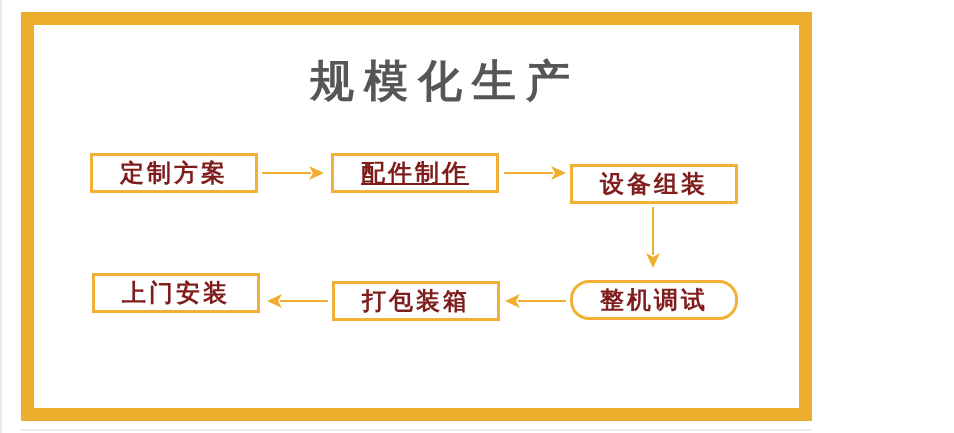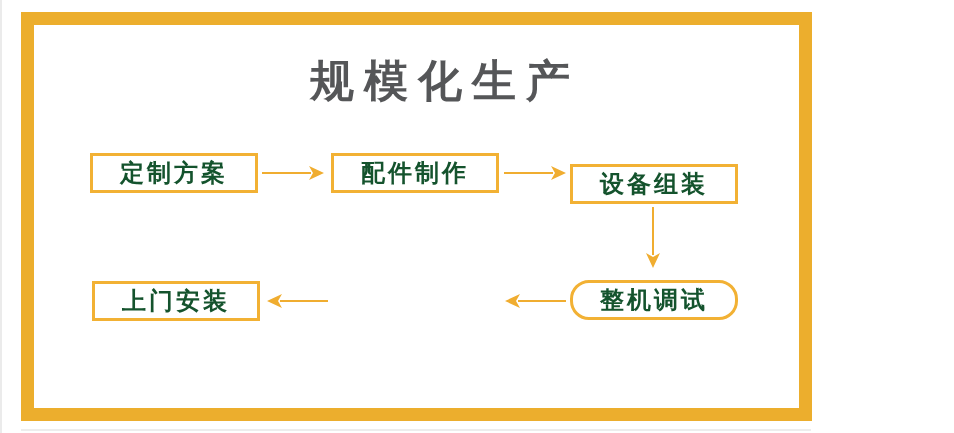--- a/index.html
+++ b/index.html
@@ -52,27 +52,27 @@
     width: 168px; height: 40px;
     box-sizing: border-box;
     border: 3px solid #f2b134;
     background: #ffffff;
     display: flex;
     align-items: center;
     justify-content: center;
     font-size: 24px;
     font-weight: bold;
     letter-spacing: 3px;
-    color: #14532d;
+    color: #7f1d1d;
     white-space: nowrap;
   }
   .n1 { left: 90px;  top: 153px; }
-  .n2 { left: 331px; top: 153px; }
+  .n2 { left: 331px; top: 153px; text-decoration: underline; }
   .n3 { left: 570px; top: 153px; margin-top: 11px; }
-  .n4 { left: 92px;  top: 281px; }
+  .n4 { left: 92px;  top: 273px; }
   .n5 { left: 332px; top: 281px; }
   .n6 { left: 570px; top: 280px; border-radius: 19px; }
   svg.arrows {
     position: absolute;
     left: 0; top: 0;
     width: 954px; height: 433px;
     pointer-events: none;
   }
 </style>
 </head>
@@ -91,20 +91,23 @@
     <span>定制方案</span>
   </div>
   <div class="node n2">
     <span>配件制作</span>
   </div>
   <div class="node n3">
     <span>设备组装</span>
   </div>
   <div class="node n4">
     <span>上门安装</span>
+  </div>
+  <div class="node n5">
+    <span>打包装箱</span>
   </div>
   <div class="node n6">
     <span>整机调试</span>
   </div>
 
   <svg class="arrows" viewBox="0 0 954 433">
 
     <g>
       <line x1="262" y1="173" x2="311" y2="173" stroke="#f0ad30" stroke-width="2"></line>
       <polygon points="324,173 309,166 313,173 309,180" fill="#f0ad30"></polygon>

